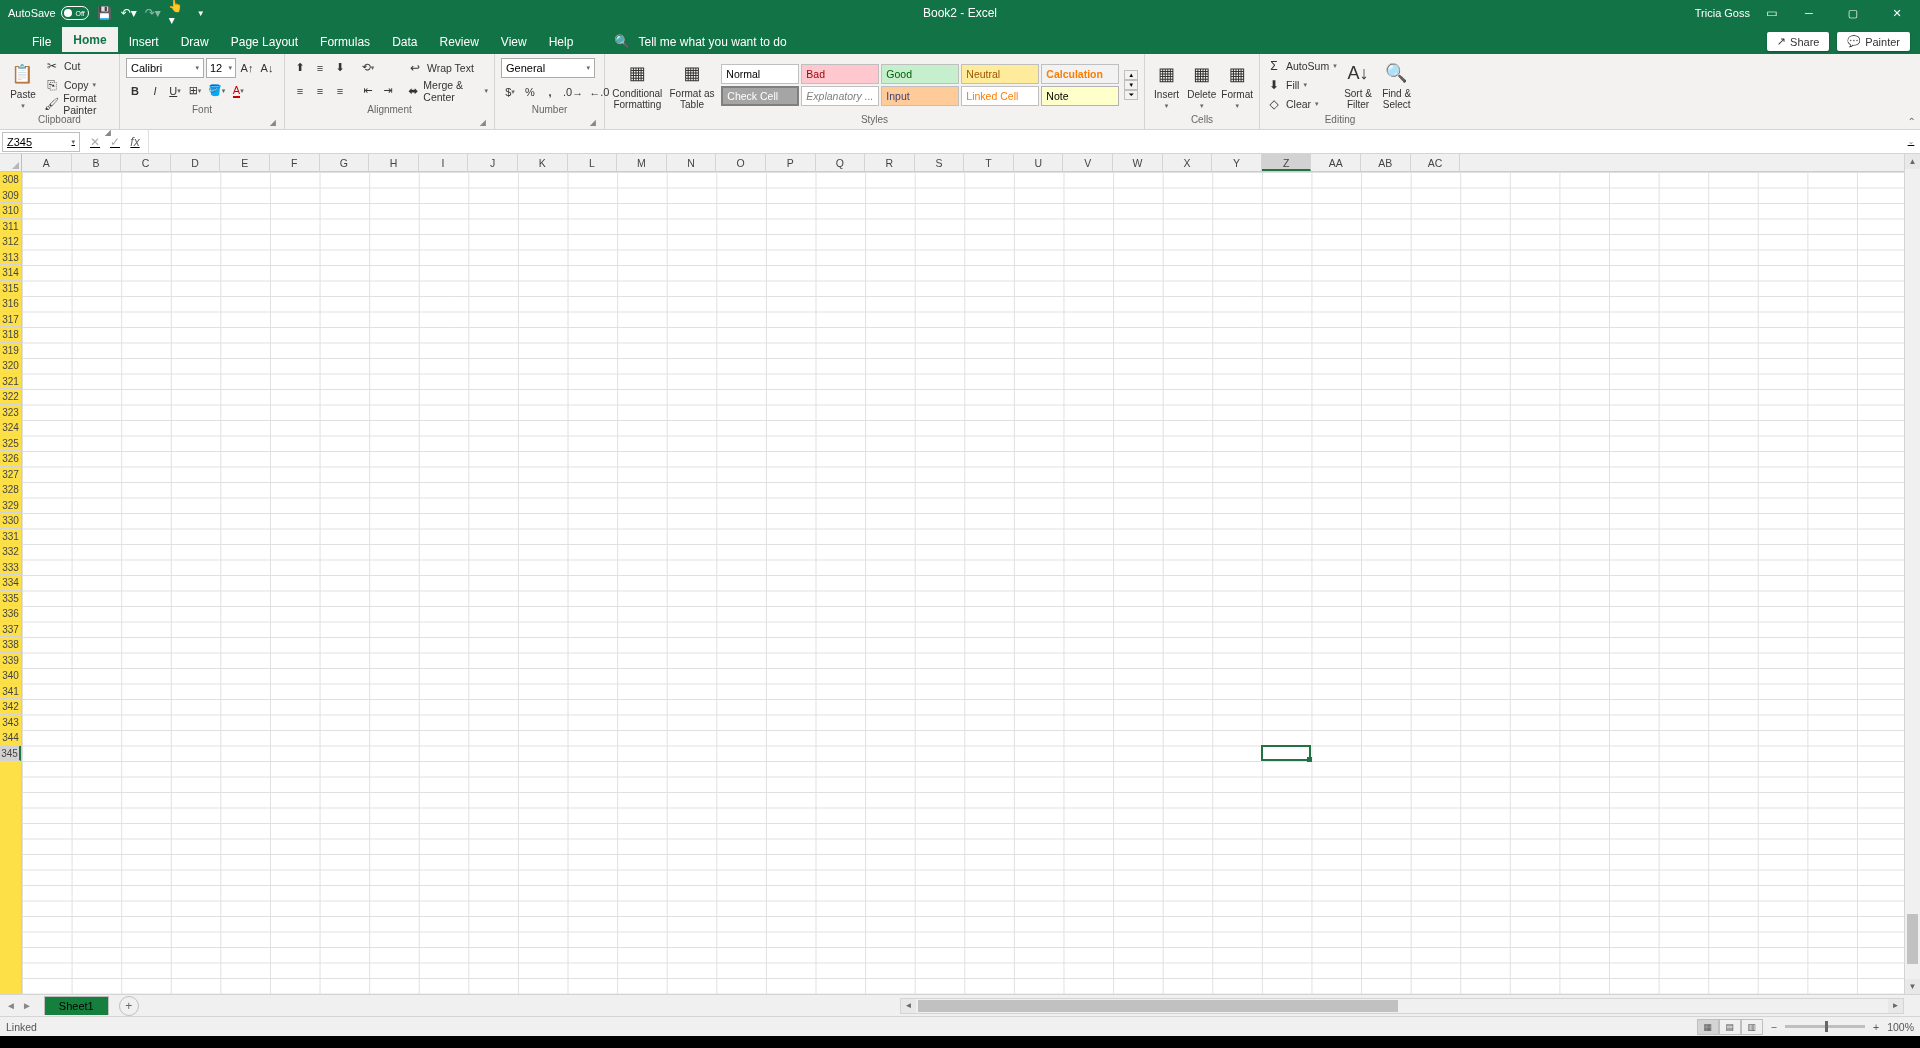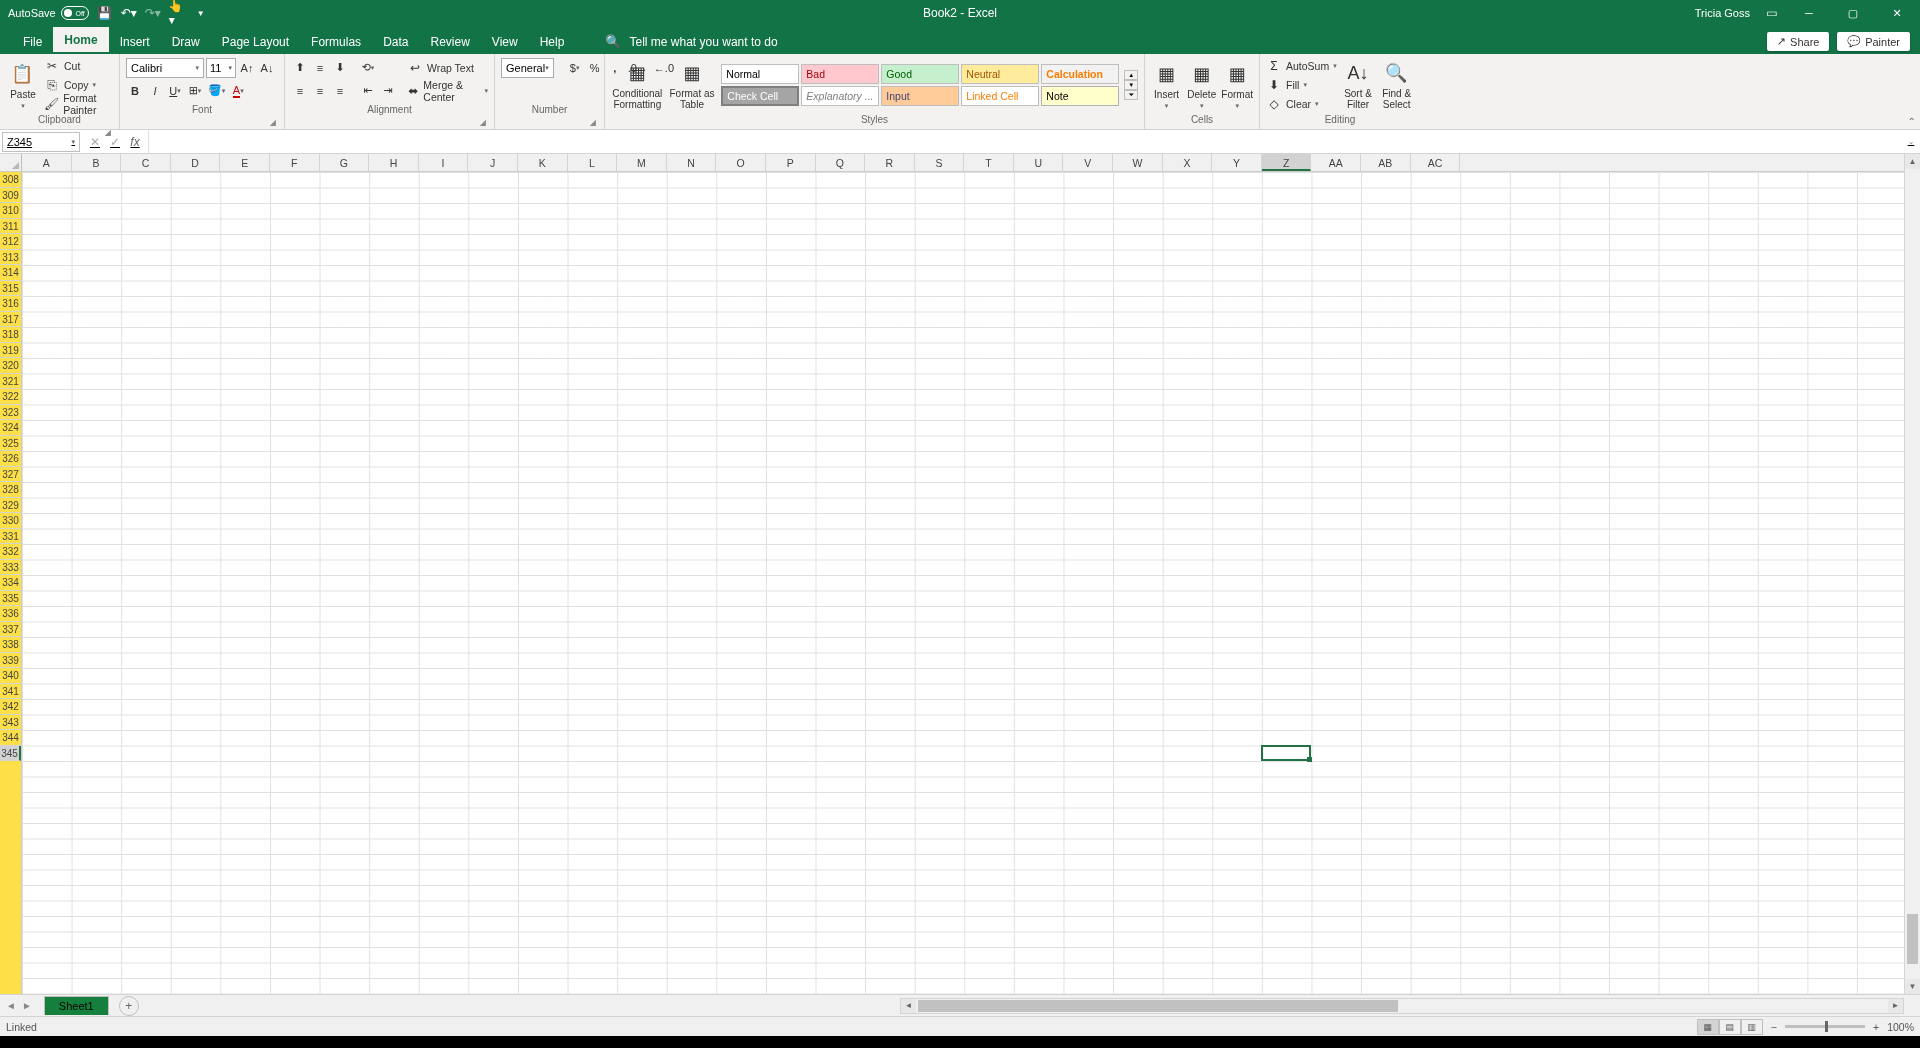--- a/index.html
+++ b/index.html
@@ -11,21 +11,21 @@
 .autosave { display: flex; align-items: center; gap: 5px; font-size: 11px; }
 .autosave-toggle { width: 28px; height: 14px; border: 1px solid #fff; border-radius: 8px; position: relative; display: flex; align-items: center; padding: 0 3px; font-size: 7px; justify-content: flex-end; }
 .autosave-toggle::before { content:""; width:8px; height:8px; background:#fff; border-radius:50%; position:absolute; left:2px; }
 .tb-icon { width:16px; height:16px; display:inline-flex; align-items:center; justify-content:center; color:#fff; font-size:12px; }
 .titlebar-center { position:absolute; left:50%; transform:translateX(-50%); font-size:12px; }
 .titlebar-right { margin-left:auto; display:flex; align-items:center; gap:14px; padding-right:8px; }
 .user-name { font-size:11px; }
 .win-btn { width:30px; height:26px; display:flex; align-items:center; justify-content:center; font-size:11px; }
 
 
-.ribbon-tabs { background:#127347; height:28px; display:flex; align-items:flex-end; padding-left:12px; color:#fff; }
+.ribbon-tabs { background:#127347; height:28px; display:flex; align-items:flex-end; padding-left:21px; color:#fff; }
 .rtab { padding:6px 11px 5px; font-size:12px; cursor:pointer; }
 .rtab.active { background:#f3f2f1; color:#127347; font-weight:600; border-bottom:2px solid #127347; }
 .tellme { display:flex; align-items:center; gap:8px; margin-left:30px; font-size:12px; color:#fff; padding:5px 0; }
 .tellme .search-ic { font-size:13px; }
 .ribbon-tabs-right { margin-left:auto; display:flex; gap:8px; padding-right:10px; padding-bottom:3px; }
 .share-btn,.comments-btn { background:#fff; color:#333; padding:3px 10px; border-radius:2px; font-size:11px; display:flex; align-items:center; gap:4px; box-shadow:0 1px 2px rgba(0,0,0,0.3); }
 
 
 .ribbon { background:#f3f2f1; height:76px; border-bottom:1px solid #d4d4d4; display:flex; position:relative; }
 .rgroup { border-right:1px solid #d4d4d4; padding:2px 6px 0; display:flex; flex-direction:column; position:relative; }
@@ -195,21 +195,21 @@
   </div>
 
   <div class="rgroup" style="width:165px">
     <div class="rgroup-body" style="flex-direction:column;gap:4px;padding-top:2px">
       <div class="btn-row">
         <div class="font-name">
             <span>Calibri</span>
             <span class="dd">▾</span>
           </div>
         <div class="font-size">
-            <span>11</span>
+            <span>12</span>
             <span class="dd">▾</span>
           </div>
         <span class="rbtn">A↑</span>
         <span class="rbtn">A↓</span>
       </div>
       <div class="btn-row">
         <span class="rbtn">
             <b>B</b>
           </span>
         <span class="rbtn">
@@ -258,21 +258,21 @@
             <span class="micon">⬌</span>
             <span>Merge &amp; Center</span>
             <span class="dd">▾</span>
           </div>
       </div>
     </div>
     <div class="rgroup-label"><span>Alignment</span><span class="dlg">◢</span></div>
   </div>
 
   <div class="rgroup" style="width:110px">
-    <div class="rgroup-body" style="gap:12px;padding-top:2px">
+    <div class="rgroup-body" style="flex-direction:column;gap:4px;padding-top:2px">
       <div class="number-format">
           <span>General</span>
           <span class="dd">▾</span>
         </div>
       <div class="btn-row">
         <span class="rbtn">$<span class="dd">▾</span></span>
         <span class="rbtn">%</span>
         <span class="rbtn">
             <b>,</b>
           </span>

